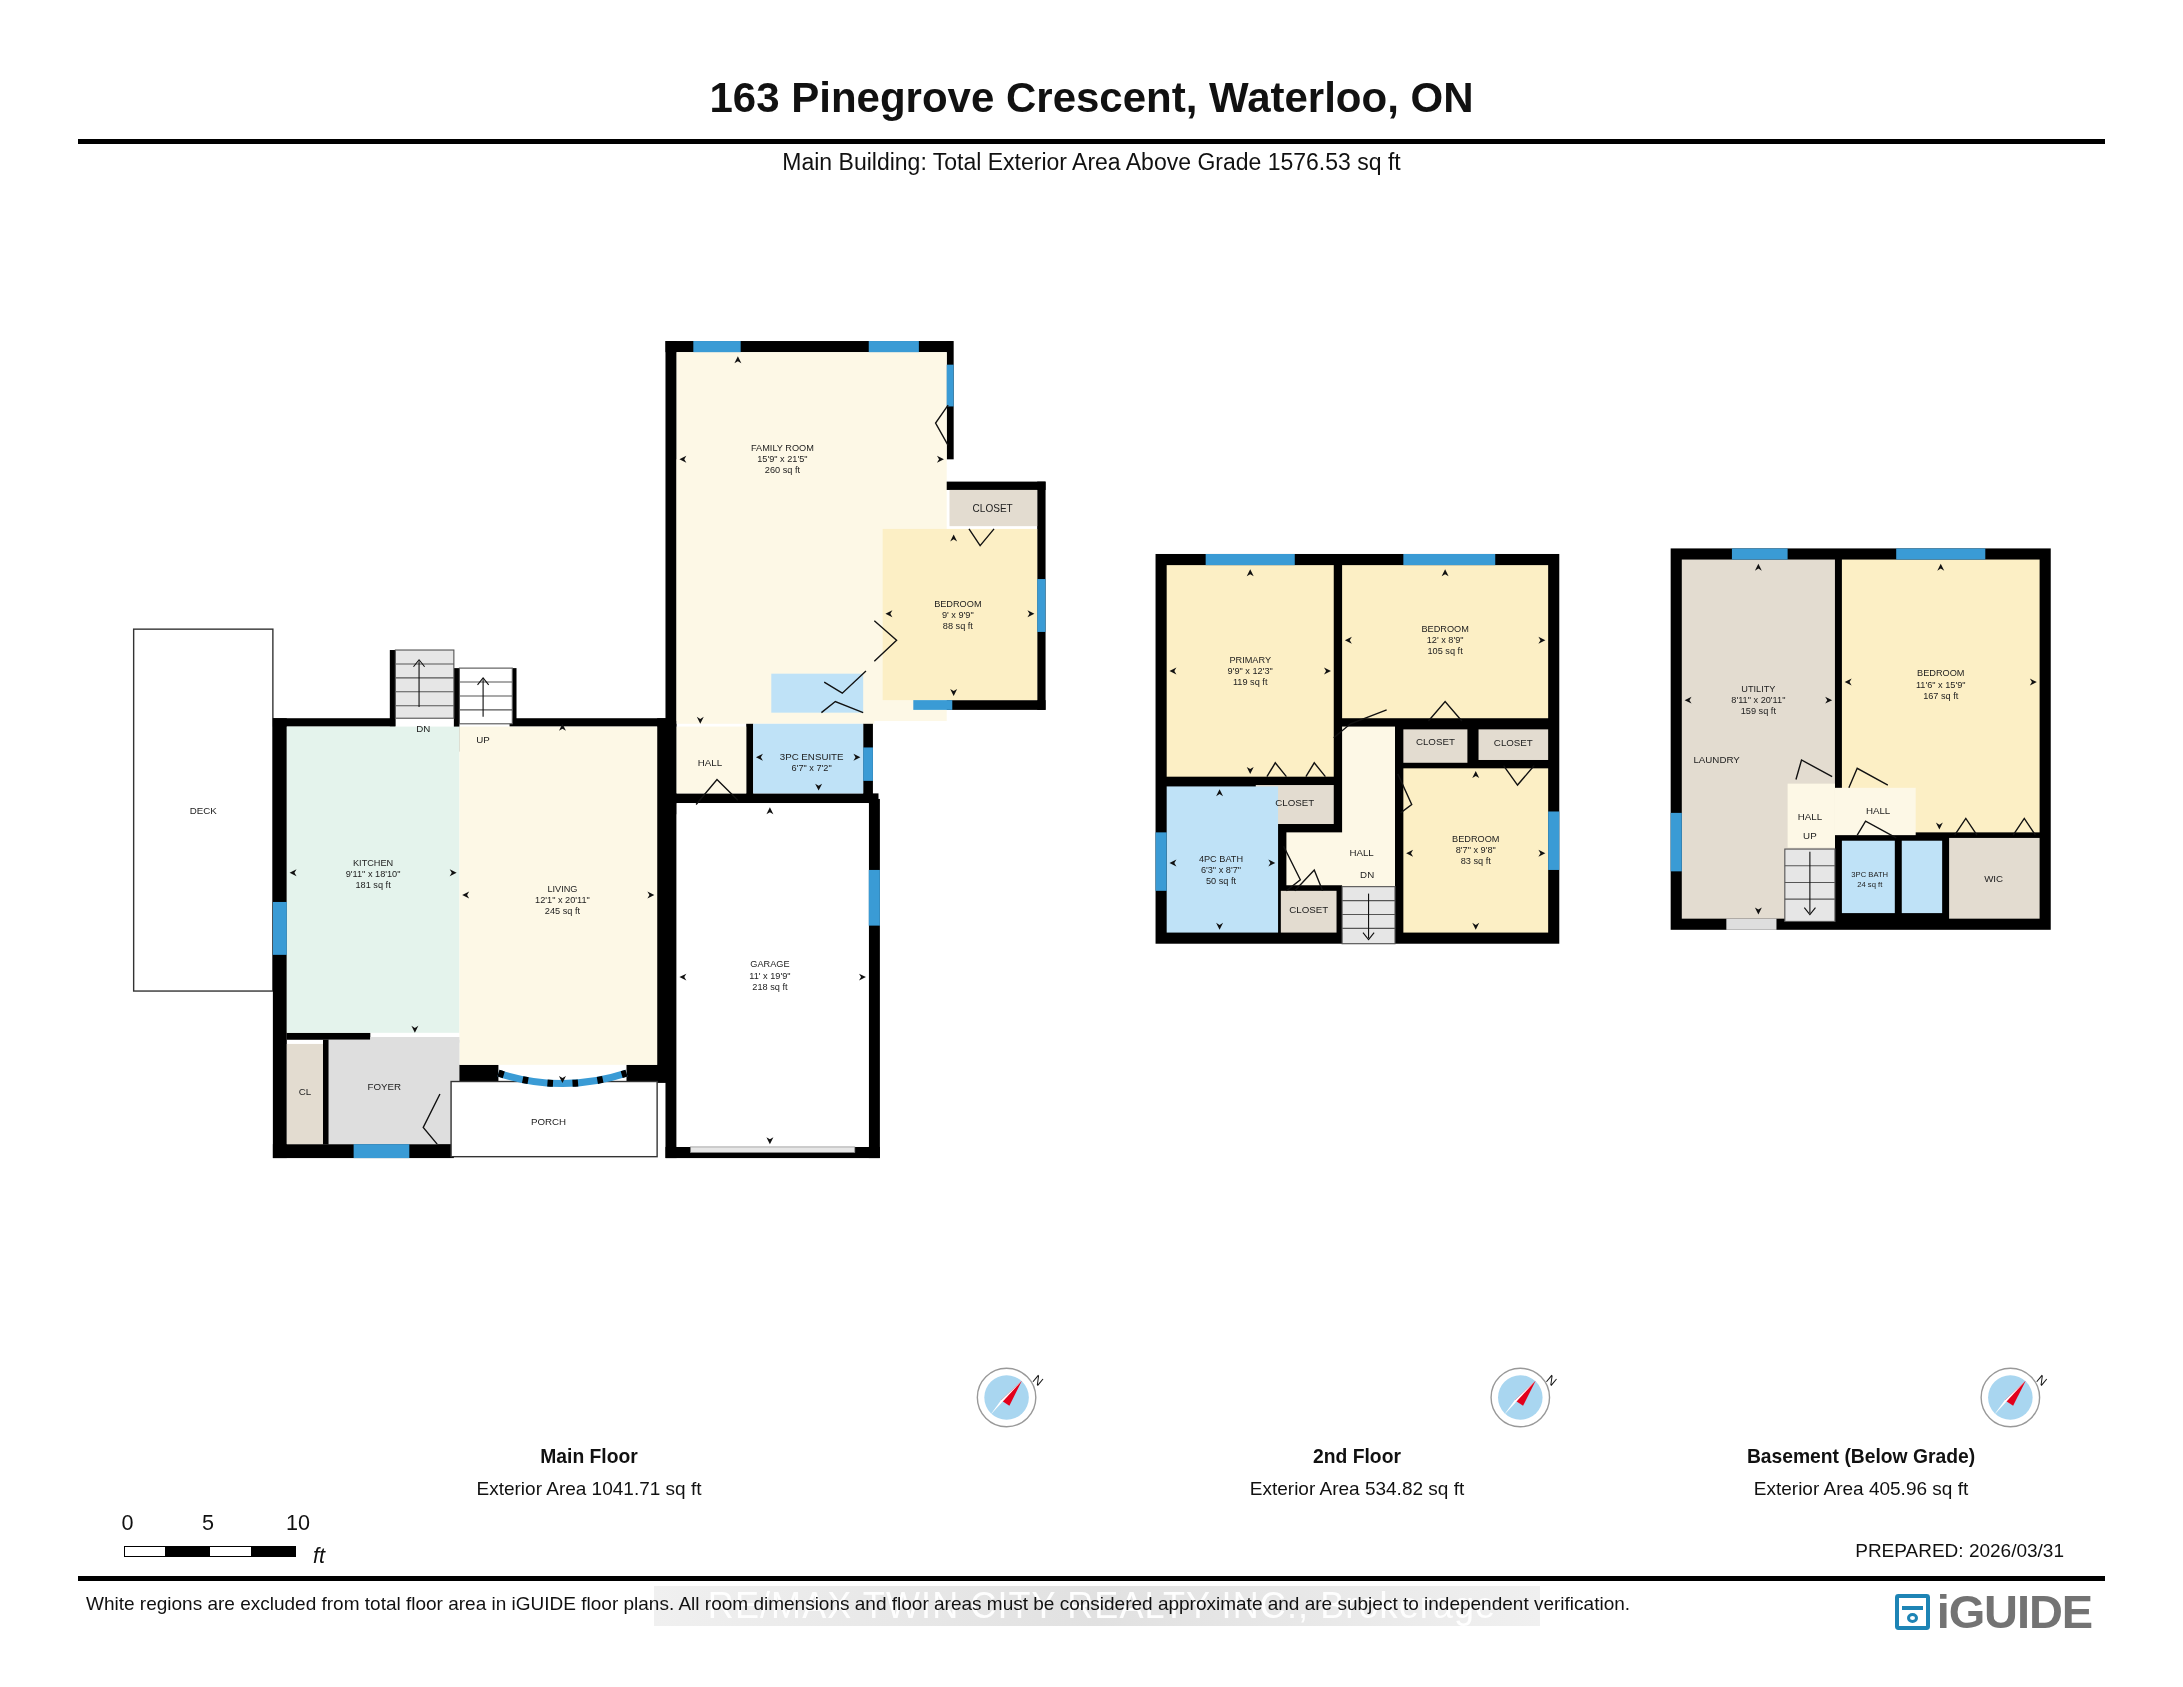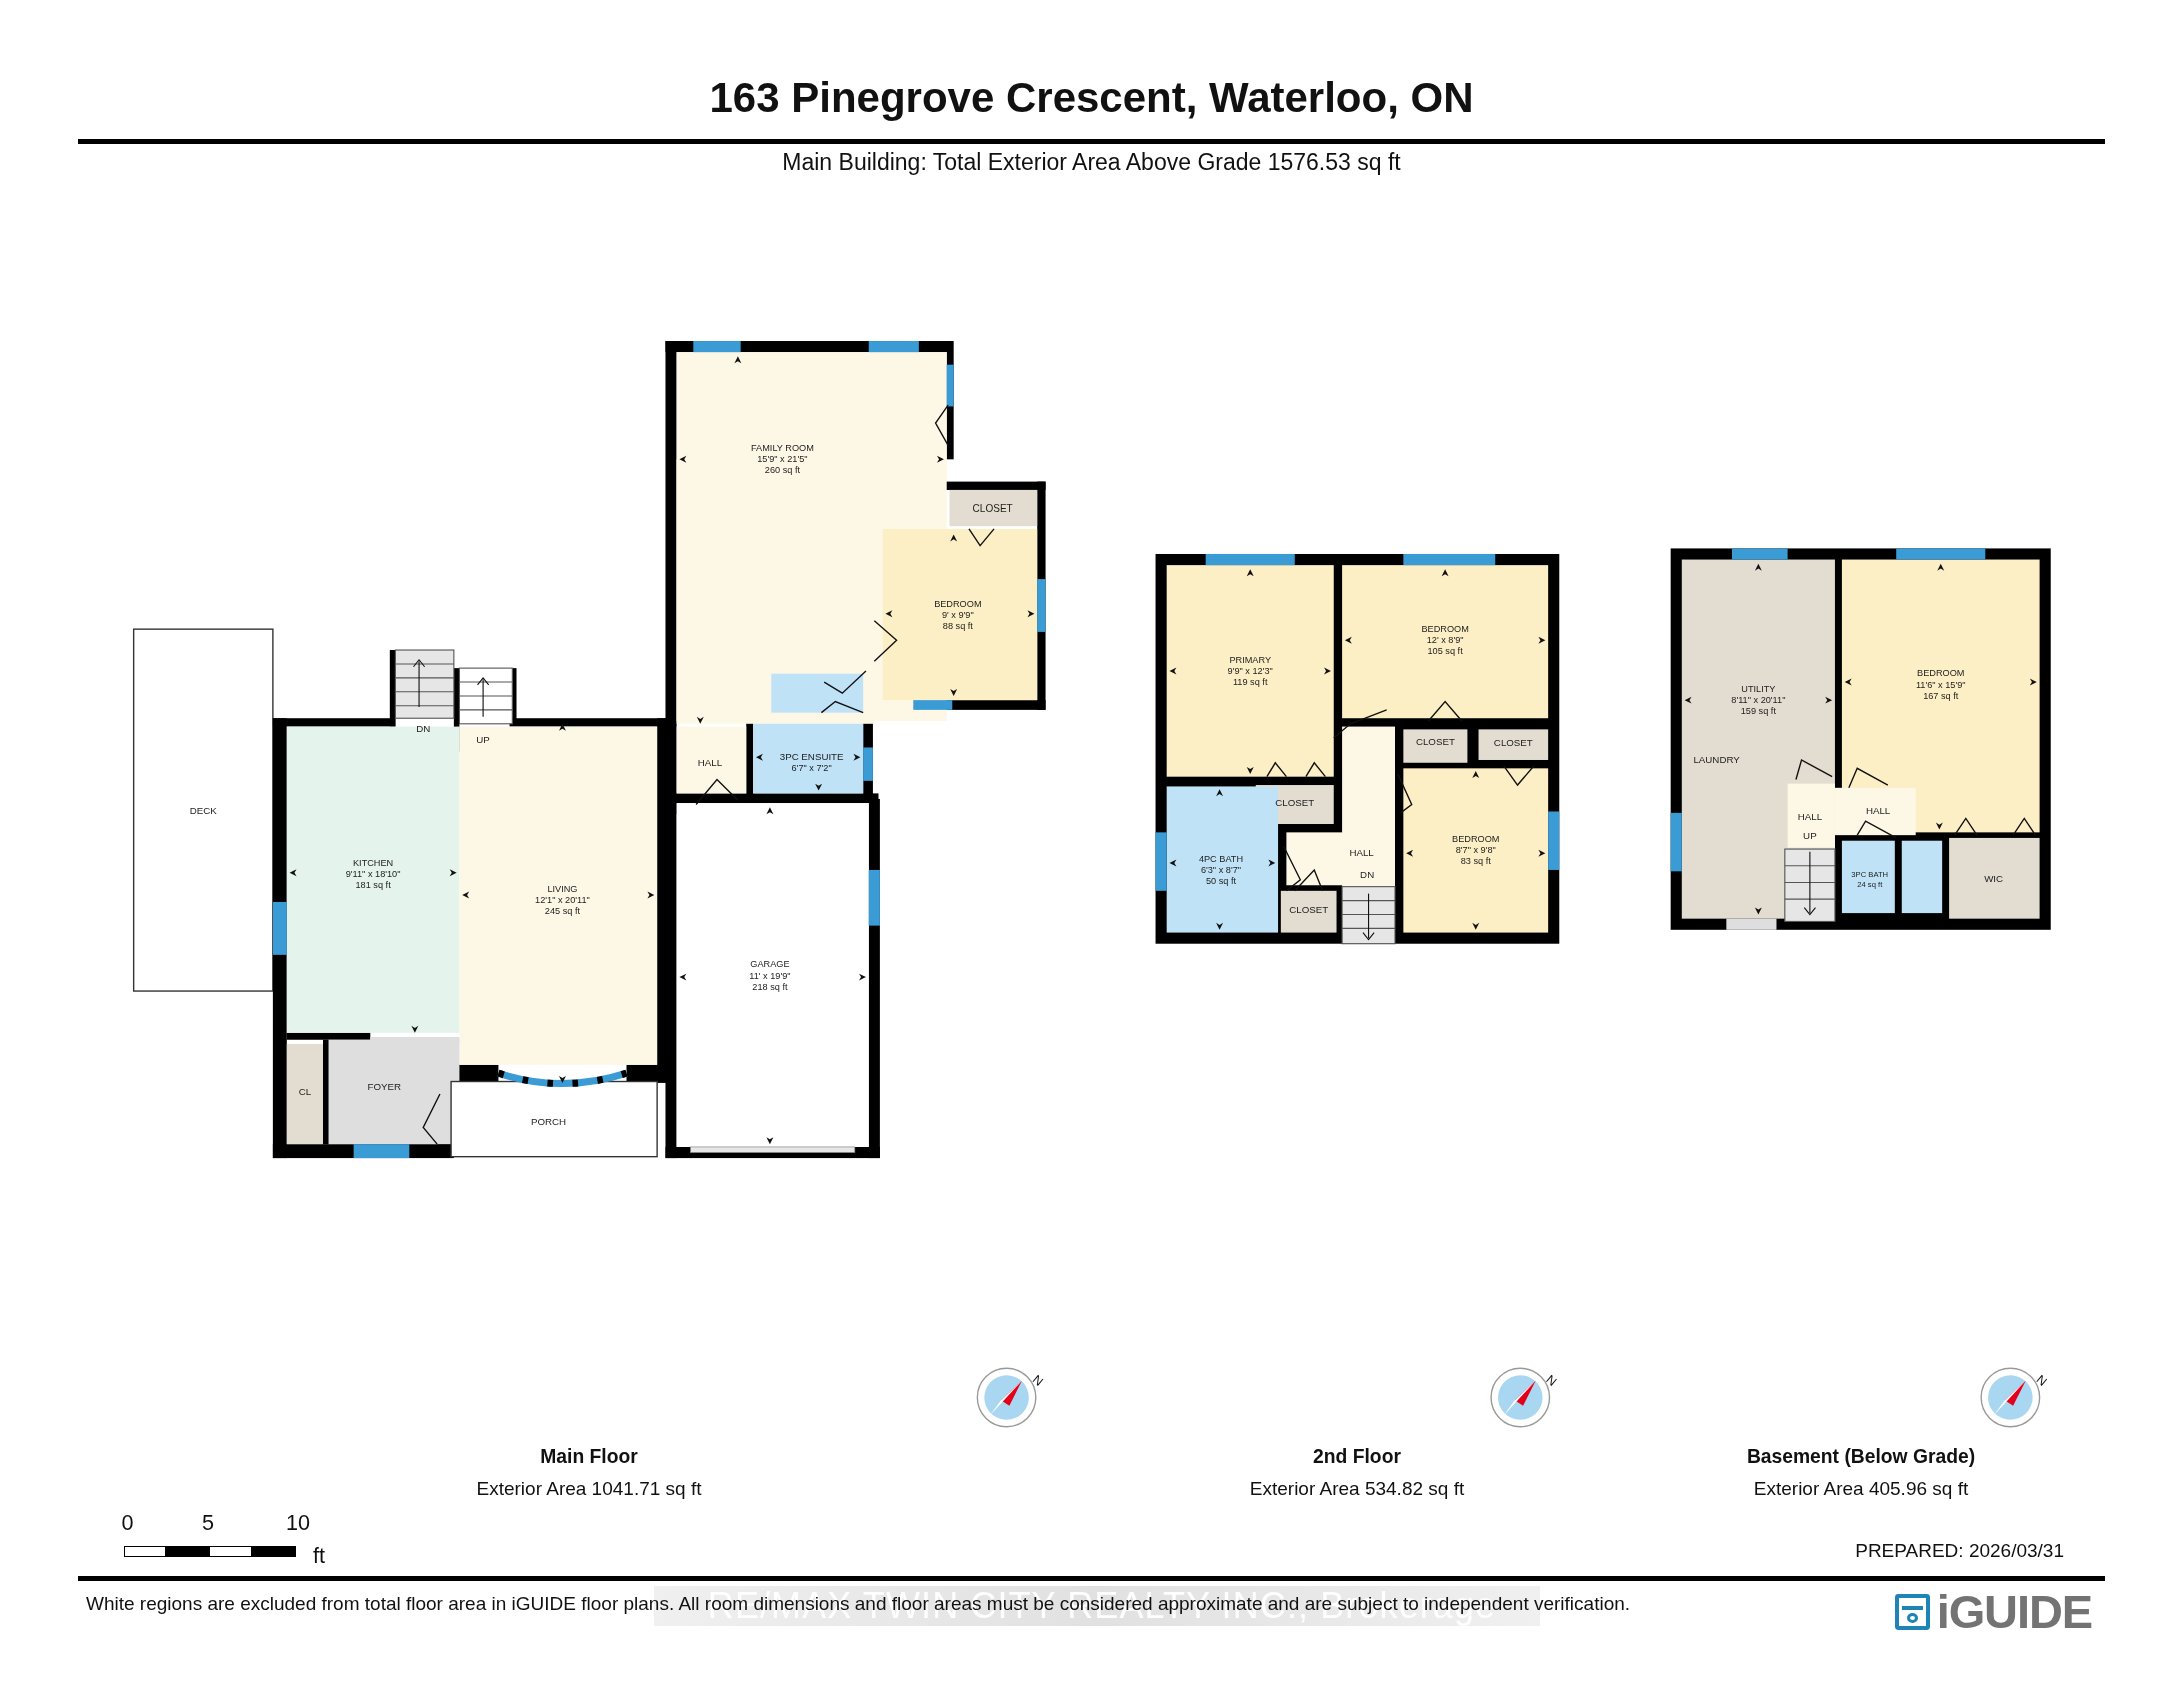--- a/index.html
+++ b/index.html
@@ -9,21 +9,21 @@
   .rule { position:absolute; left:78px; width:2027px; height:5.1px; background:#000; }
   .subtitle { position:absolute; left:0; width:2183px; top:149px; text-align:center; font-size:23px; }
   svg.plans { position:absolute; left:0; top:0; width:2183px; height:1687px; }
   .room-label { font-family:"Liberation Sans", sans-serif; fill:#222; text-anchor:middle; }
   .floor-label { position:absolute; text-align:center; width:512px; }
   .floor-label .name { font-size:19.3px; font-weight:bold; display:block; }
   .floor-label .area { font-size:19px; display:block; margin-top:10px; }
   .scale { position:absolute; left:117px; top:1510px; width:239px; height:68px; }
   .scale .tick { position:absolute; top:0; font-size:21.6px; }
   .scale .bar { position:absolute; top:36px; height:11.4px; border:1.7px solid #000; box-sizing:border-box; }
-  .scale .unit { position:absolute; left:196px; top:33px; font-size:21.6px; }
+  .scale .unit { position:absolute; left:196px; top:33px; font-size:21.6px;font-style:italic; }
   .prepared { position:absolute; right:119px; top:1540px; font-size:19px; }
   .disclaimer { position:absolute; left:86px; top:1593px; font-size:19px; z-index:2; }
   .watermark { position:absolute; left:654px; top:1586px; width:876px; height:40px; background:linear-gradient(90deg, rgba(230,230,230,0.6), rgba(215,215,215,0.75), rgba(230,230,230,0.6)); color:rgba(255,255,255,0.95); font-size:36px; line-height:40px; text-align:center; letter-spacing:1.1px; z-index:1; overflow:hidden;padding-left:10px; }
   .logo { position:absolute; right:91px; top:1586px; height:51px; display:flex; align-items:center; gap:6.8px; color:#737373; font-size:47px; font-weight:bold; letter-spacing:-1.1px; }
   .logo .mark { width:35px; height:36px; border:4px solid #1d84b5; border-radius:3.4px; box-sizing:border-box; position:relative; }
   .logo .mark::before { content:""; position:absolute; left:3.4px; right:3.4px; top:8px; height:4px; background:#1d84b5; }
   .logo .mark::after { content:""; position:absolute; left:8px; top:15.4px; width:11.4px; height:10.2px; border:3.4px solid #1d84b5; border-radius:50%; box-sizing:border-box; }
 </style>
 </head>
 <body>

